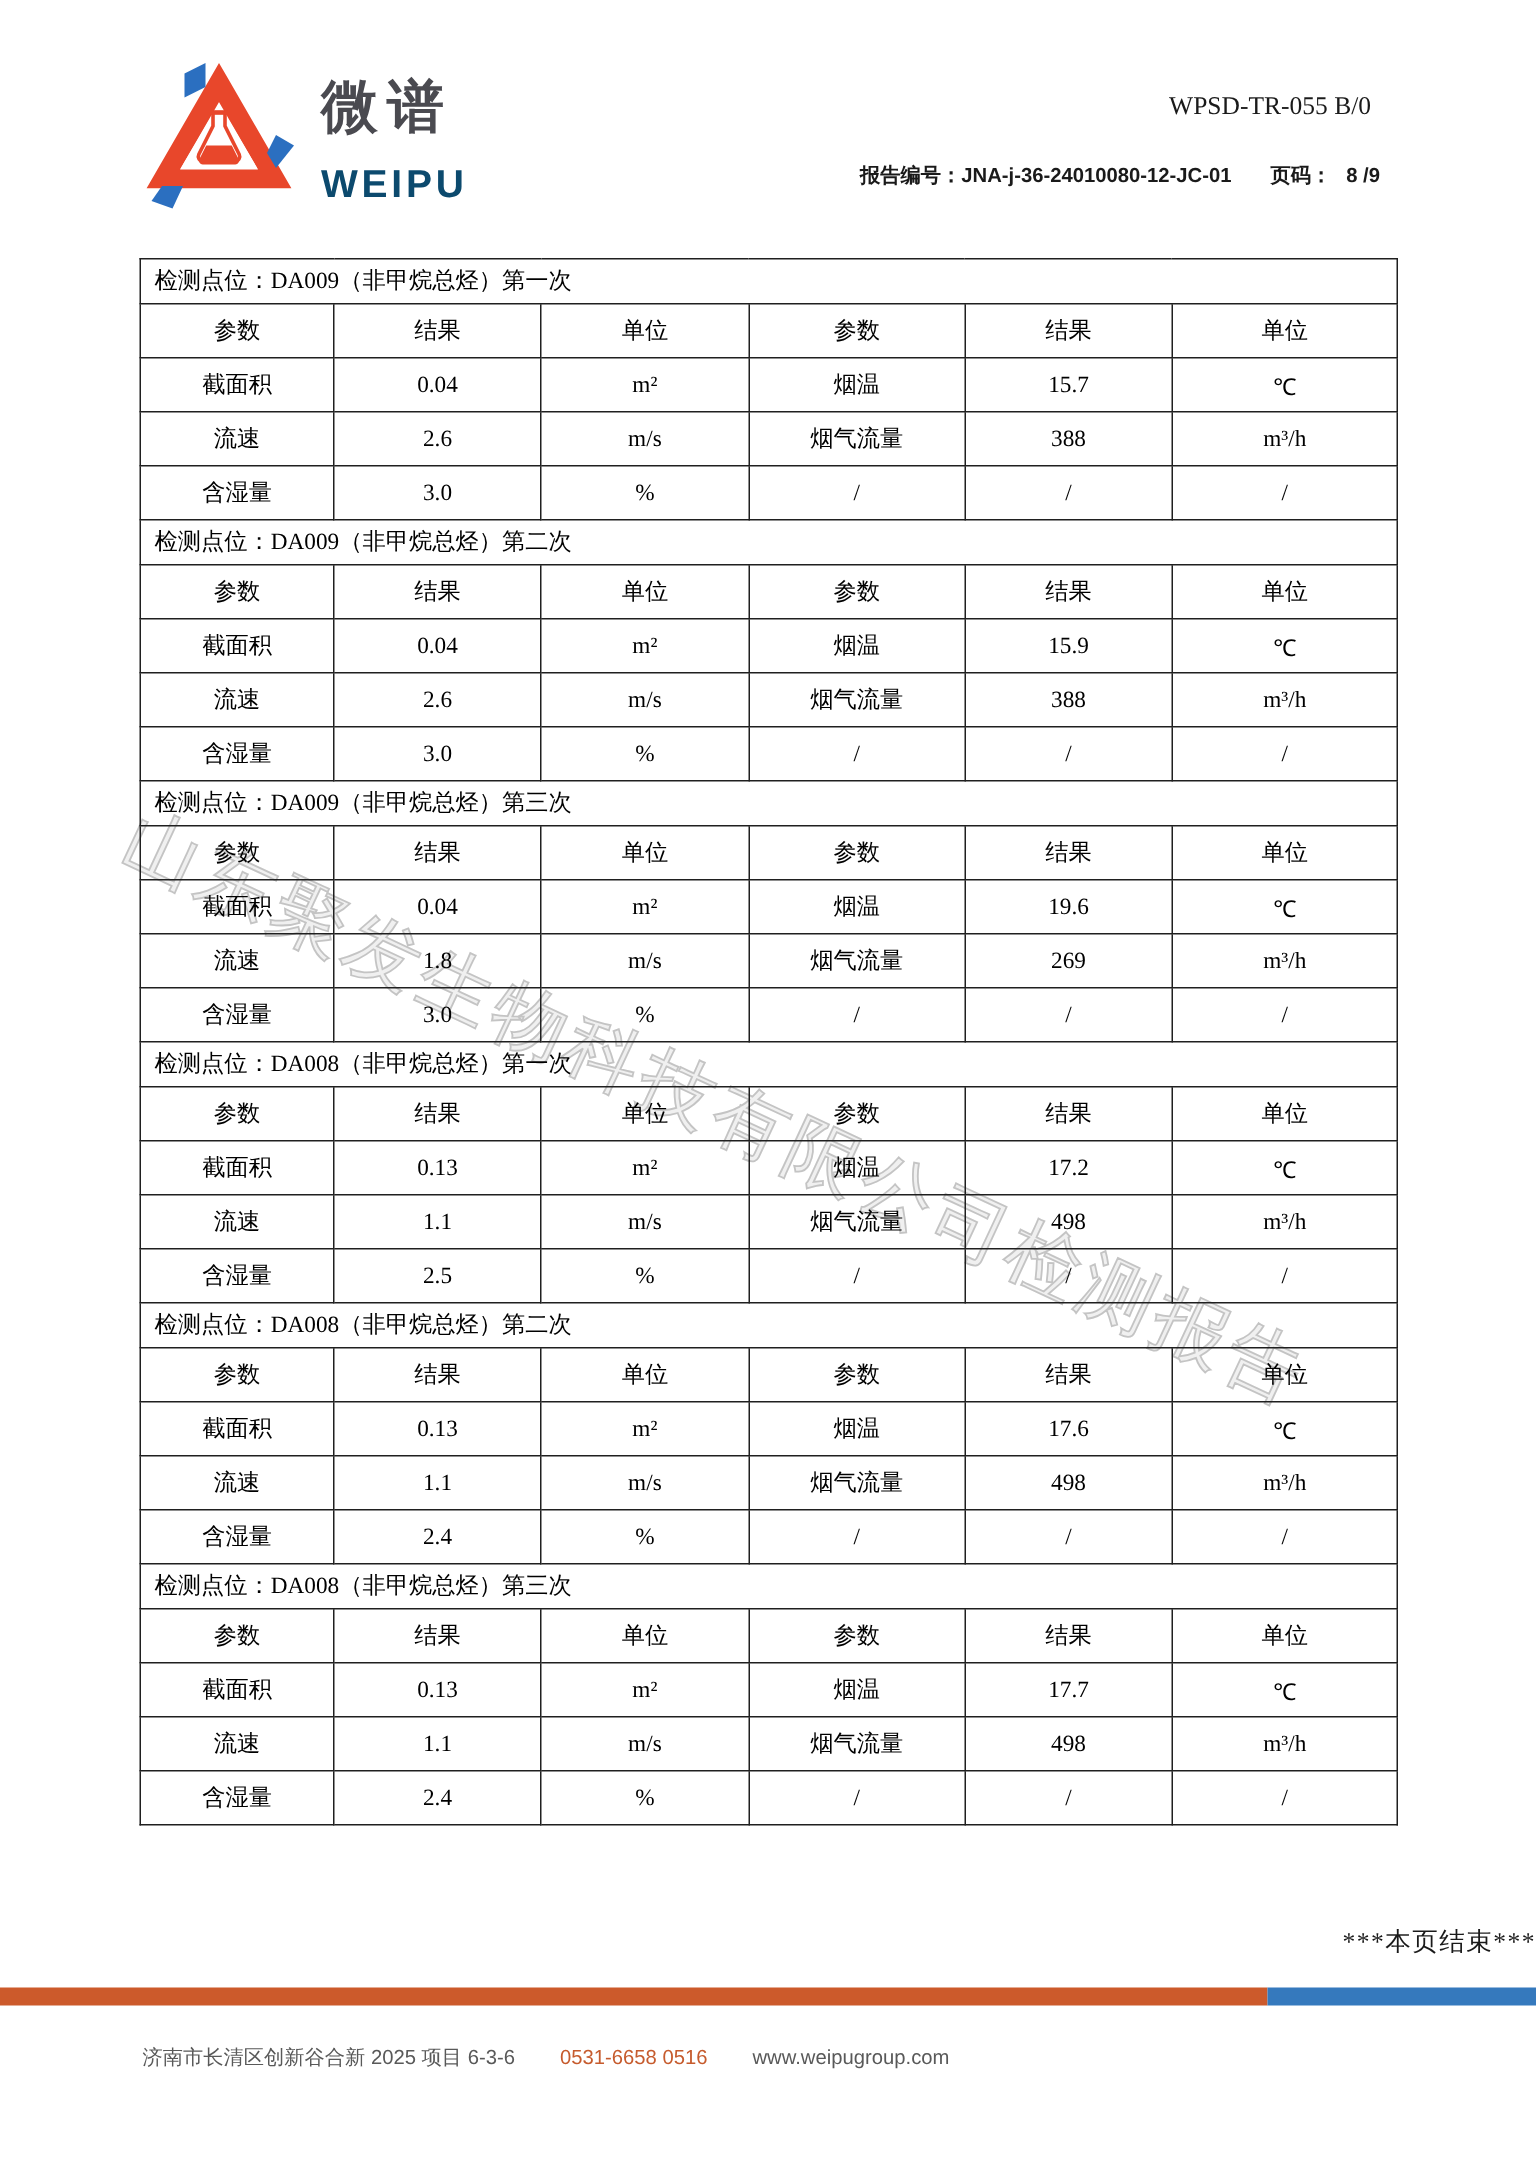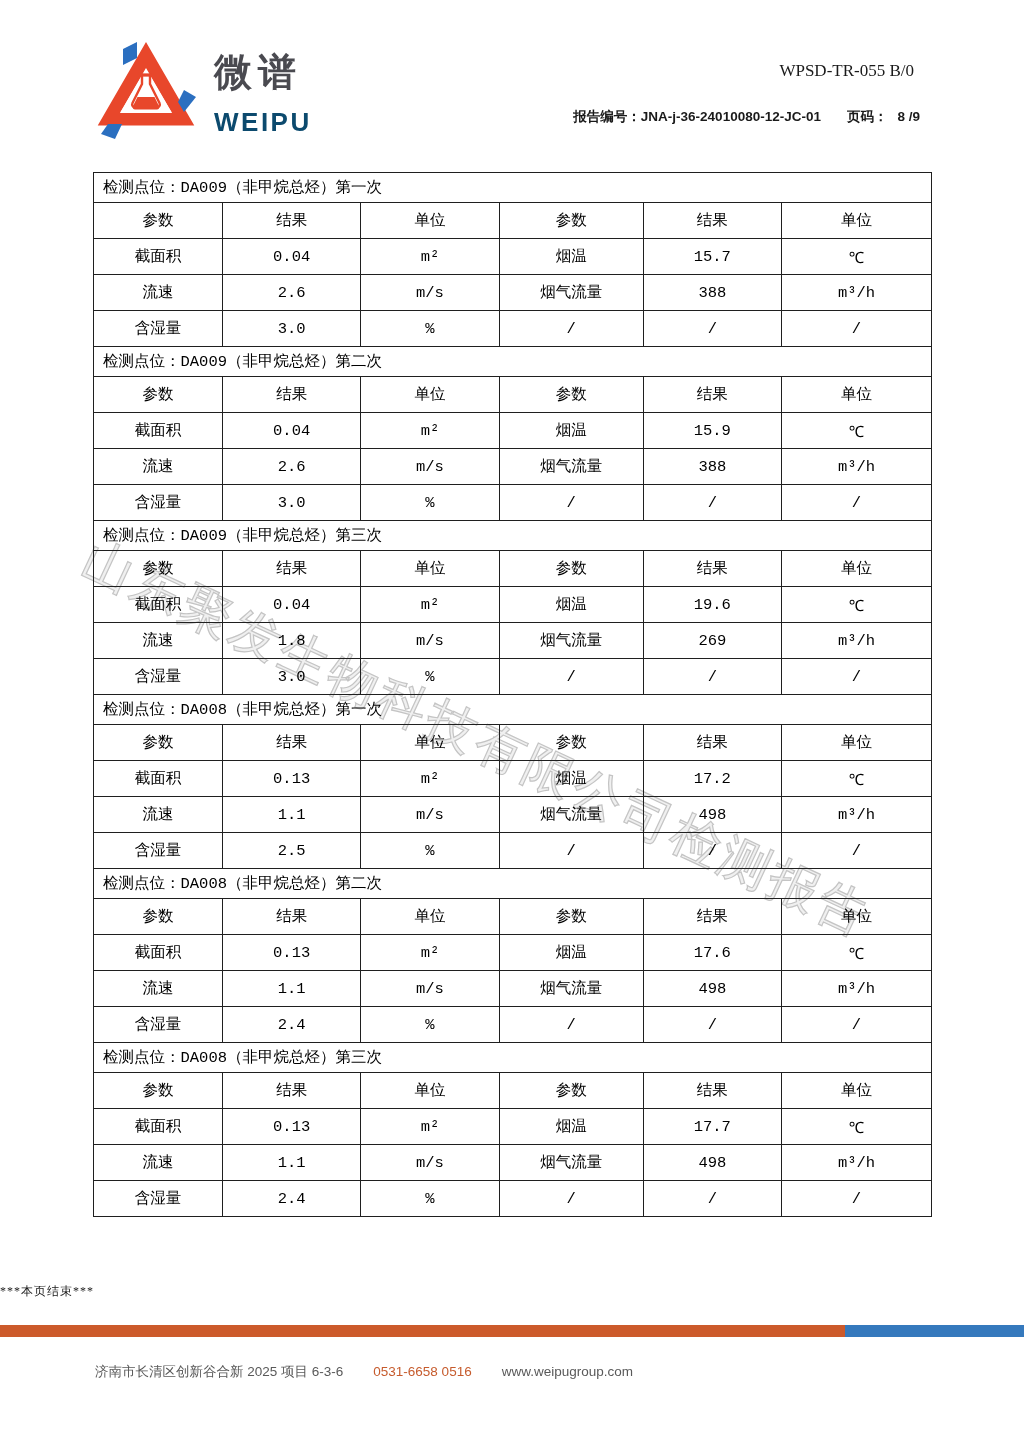--- a/index.html
+++ b/index.html
@@ -82,21 +82,21 @@
     position: absolute;
     left: 93px;
     top: 172px;
     width: 839px;
     z-index: 2;
   }
   table.report {
     width: 100%;
     border-collapse: collapse;
     table-layout: fixed;
-    font-family: Liberation Mono, monospace;
+    font-family: Liberation Serif, serif;
     font-size: 15.5px;
     color: #000;
     border-radius: 24px;
   }
   table.report td {
     border: 1px solid #1f1f1f;
     text-align: center;
     vertical-align: middle;
     height: 36px;
     padding: 0 4px;
@@ -114,23 +114,23 @@
   col.c4 { width: 17.2%; }
   col.c5 { width: 16.5%; }
   col.c6 { width: 17.9%; }
 
   
   .end-note {
     position: absolute;
     top: 1283px;
     left: 0;
     width: 100%;
-    text-align: left;
+    text-align: right;
     font-family: "Liberation Serif", "DejaVu Serif", serif;
-    font-size: 12px;
+    font-size: 17px;
     color: #1a1a1a;
     letter-spacing: 1px;
     z-index: 2;
   }
   .footer-bar {
     position: absolute;
     top: 1325px;
     left: 0;
     width: 100%;
     height: 12px;

